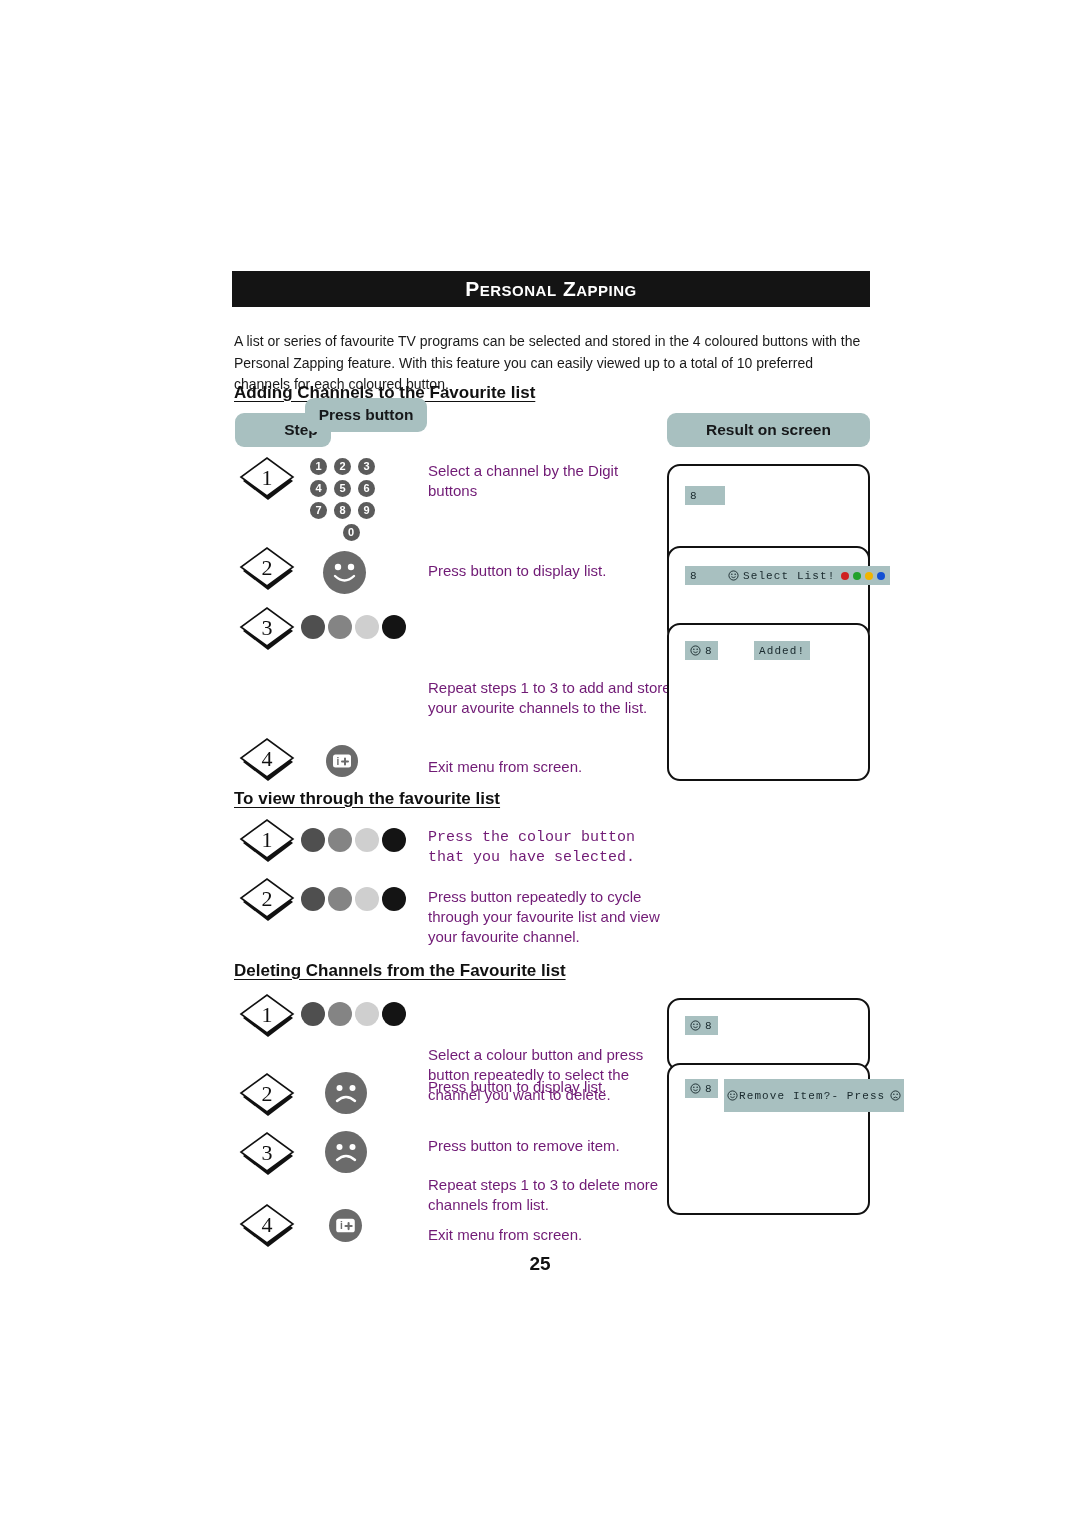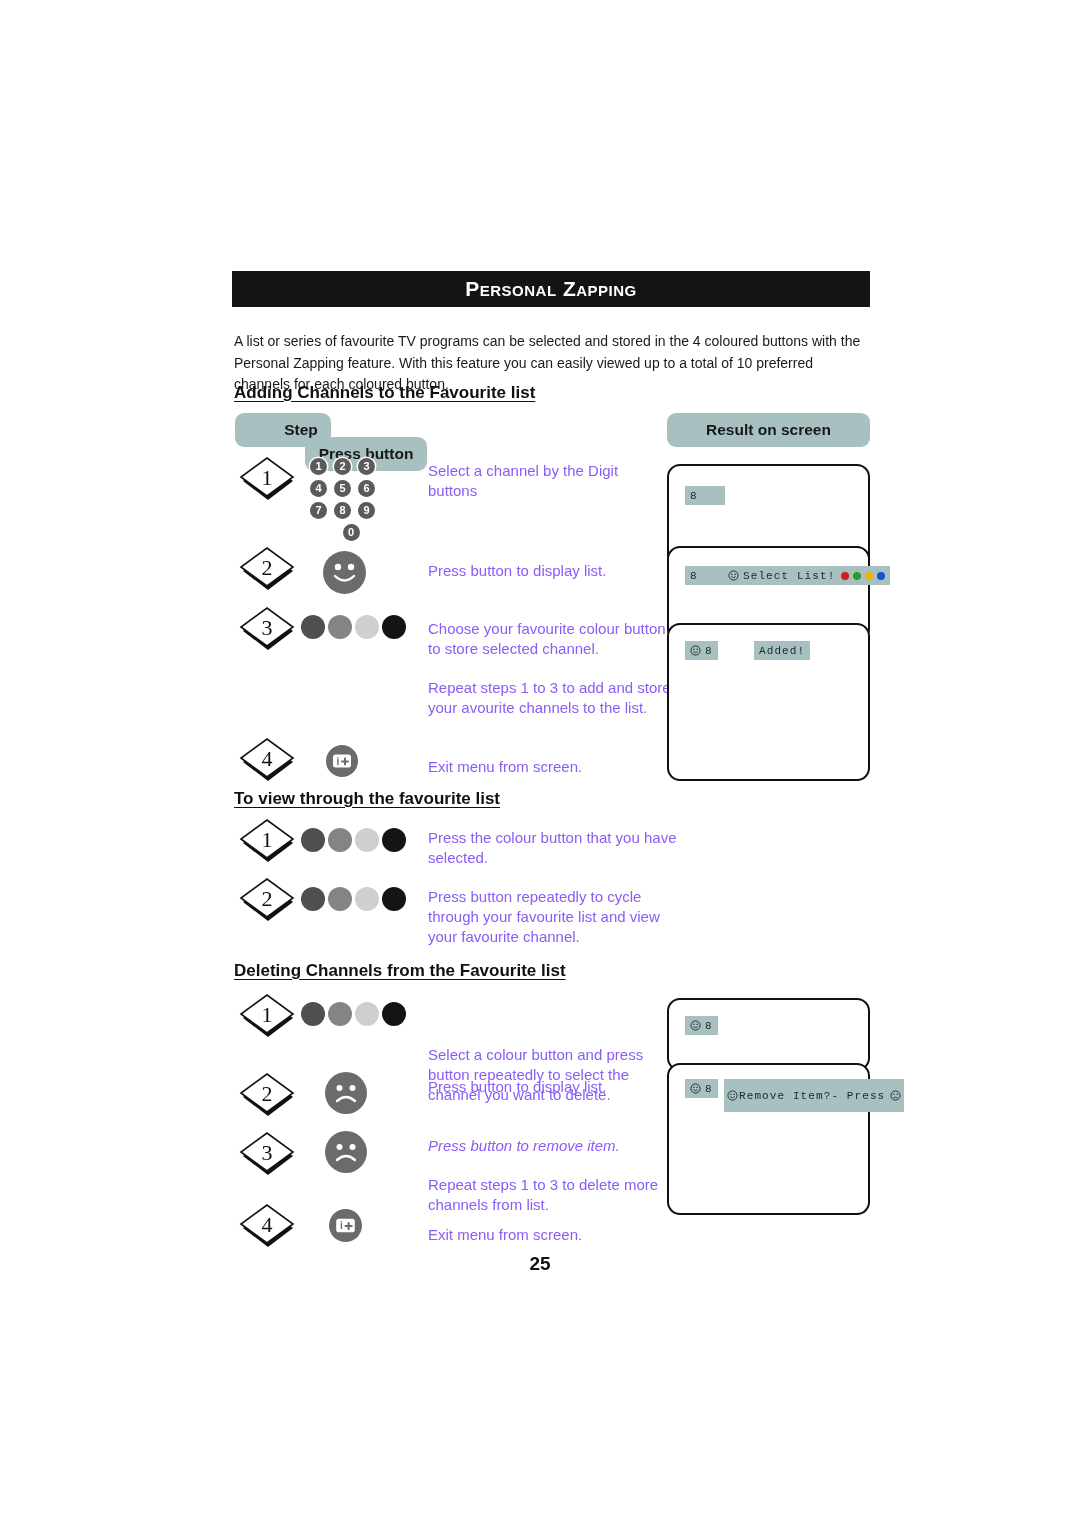--- a/index.html
+++ b/index.html
@@ -75,37 +75,37 @@
     background: #a8c0c0;
     border-radius: 9px;
     display: flex;
     align-items: center;
     justify-content: center;
     font-size: 15.5px;
     font-weight: bold;
     color: #16181a;
   }
   #pill-step    { left: 235px; top: 413px; width: 60px;  height: 34px; padding-left: 36px; }
-  #pill-press   { left: 305px; top: 437px; width: 122px; height: 34px; }
+  #pill-press   { left: 305px; top: 398px; width: 122px; height: 34px; }
   #pill-result  { left: 667px; top: 413px; width: 203px; height: 34px; }
 
   
   .diamond-wrap {
     position: absolute;
     width: 62px;
     height: 46px;
   }
   .diamond-wrap svg { display: block; }
 
   
   .instr {
     position: absolute;
     font-size: 15px;
     line-height: 20px;
-    color: #8b5cf6;
+    color: #701a75;
   }
 
   
   .keypad {
     position: absolute;
     left: 310px;
     top: 458px;
     width: 82px;
   }
   .keypad-row {
@@ -264,21 +264,20 @@
     </svg>
   </div>
 
   <div class="dots" style="left:301px; top:615px;">
     <span class="dot" style="background:#4f4f4f"></span>
     <span class="dot" style="background:#848484"></span>
     <span class="dot" style="background:#cfcfcf"></span>
     <span class="dot" style="background:#141414"></span>
   </div>
 
-  <div class="instr" style="left:428px; top:619px; width:250px;">Choose your favourite colour button to store selected channel.</div>
 
   <div class="instr" style="left:428px; top:678px; width:250px;">Repeat steps 1 to 3 to add and store your avourite channels to the list.</div>
 
   <div class="diamond-wrap" style="left:237px; top:737px;">
     <svg width="62" height="46" viewBox="0 0 62 46">
       <path d="M6 25 L31 44 L56 25 L31 6 Z" fill="#111"></path>
       <path d="M4 21 L30 40 L56 21 L30 2 Z" fill="#fff" stroke="#111" stroke-width="1.6"></path>
       <text x="30" y="29" font-family="Liberation Serif, serif" font-size="22" text-anchor="middle" fill="#111">4</text>
     </svg>
   </div>
@@ -347,21 +346,21 @@
       <path d="M4 21 L30 40 L56 21 L30 2 Z" fill="#fff" stroke="#111" stroke-width="1.6"></path>
       <text x="30" y="29" font-family="Liberation Serif, serif" font-size="22" text-anchor="middle" fill="#111">1</text>
     </svg>
   </div>
   <div class="dots" style="left:301px; top:828px;">
     <span class="dot" style="background:#4f4f4f"></span>
     <span class="dot" style="background:#848484"></span>
     <span class="dot" style="background:#cfcfcf"></span>
     <span class="dot" style="background:#141414"></span>
   </div>
-  <div class="instr" style="left:428px; top:828px; width:252px;">Press the colour button that you have selected.</div>
+  <div class="instr" style="left:428px; top:828px; width:252px;font-family:Liberation Mono, monospace;">Press the colour button that you have selected.</div>
 
   <div class="diamond-wrap" style="left:237px; top:877px;">
     <svg width="62" height="46" viewBox="0 0 62 46">
       <path d="M6 25 L31 44 L56 25 L31 6 Z" fill="#111"></path>
       <path d="M4 21 L30 40 L56 21 L30 2 Z" fill="#fff" stroke="#111" stroke-width="1.6"></path>
       <text x="30" y="29" font-family="Liberation Serif, serif" font-size="22" text-anchor="middle" fill="#111">2</text>
     </svg>
   </div>
   <div class="dots" style="left:301px; top:887px;">
     <span class="dot" style="background:#4f4f4f"></span>
@@ -411,21 +410,21 @@
       <text x="30" y="29" font-family="Liberation Serif, serif" font-size="22" text-anchor="middle" fill="#111">3</text>
     </svg>
   </div>
   <div class="rbtn" style="left:325px; top:1131px; width:42px; height:42px;">
     <svg width="42" height="42" viewBox="0 0 42 42">
       <circle cx="14.5" cy="16" r="3" fill="#fff"></circle>
       <circle cx="27.5" cy="16" r="3" fill="#fff"></circle>
       <path d="M12 29 Q21 21 30 29" stroke="#fff" stroke-width="2.4" fill="none" stroke-linecap="round"></path>
     </svg>
   </div>
-  <div class="instr" style="left:428px; top:1136px; width:252px;font-style:italic;">Press button to remove item.</div>
+  <div class="instr" style="left:428px; top:1136px; width:252px;">Press button to remove item.</div>
 
   <div class="instr" style="left:428px; top:1175px; width:252px;">Repeat steps 1 to 3 to delete more channels from list.</div>
 
   <div class="diamond-wrap" style="left:237px; top:1203px;">
     <svg width="62" height="46" viewBox="0 0 62 46">
       <path d="M6 25 L31 44 L56 25 L31 6 Z" fill="#111"></path>
       <path d="M4 21 L30 40 L56 21 L30 2 Z" fill="#fff" stroke="#111" stroke-width="1.6"></path>
       <text x="30" y="29" font-family="Liberation Serif, serif" font-size="22" text-anchor="middle" fill="#111">4</text>
     </svg>
   </div>

